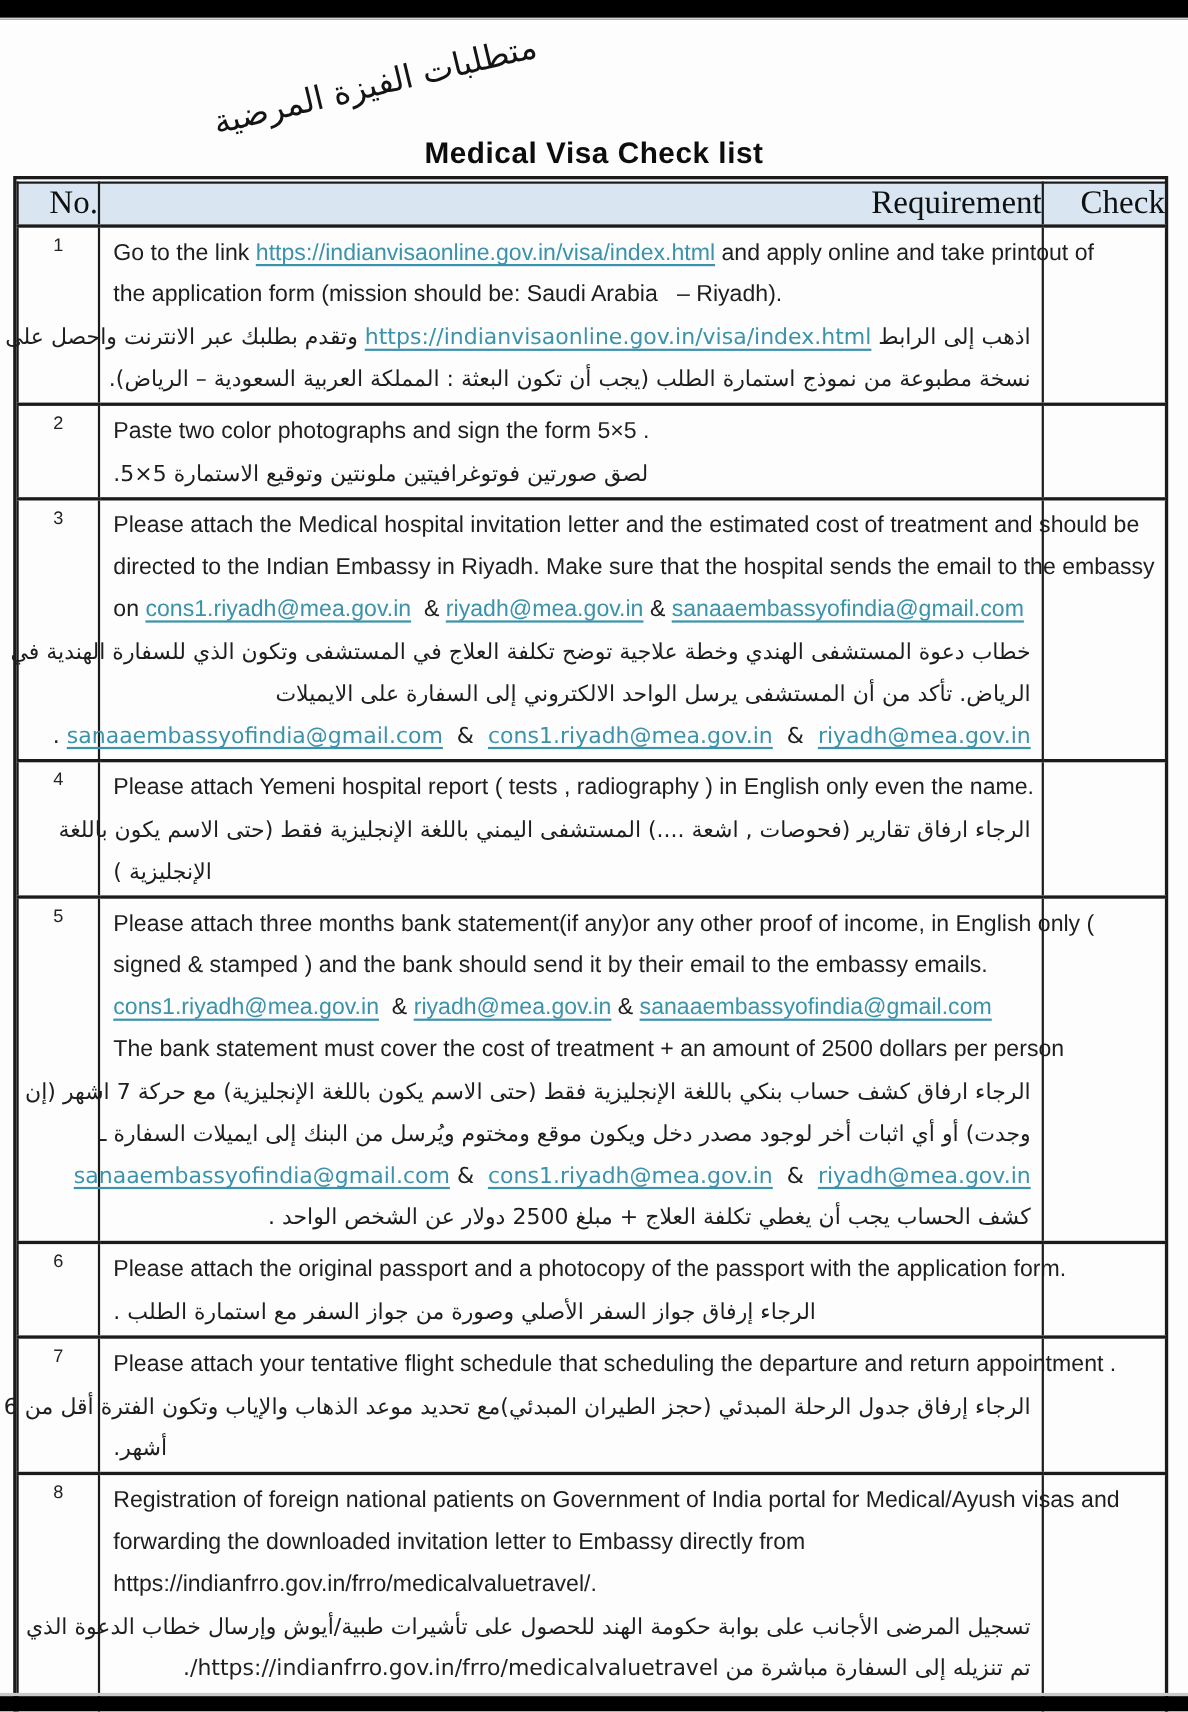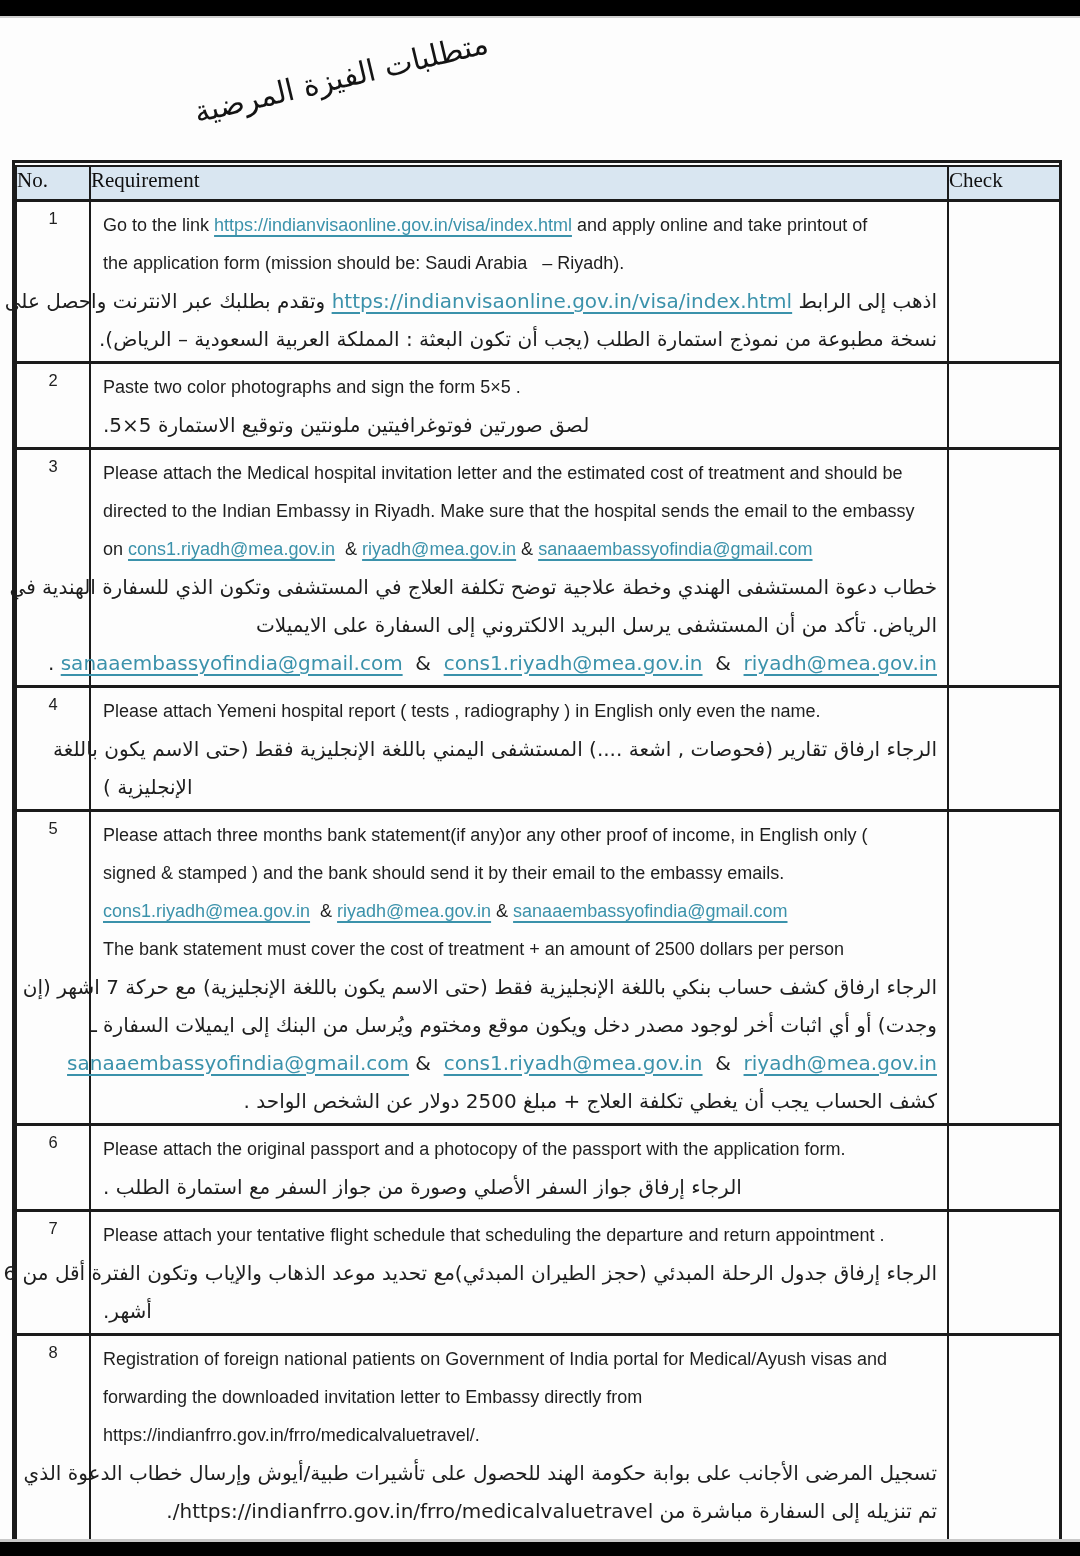--- a/index.html
+++ b/index.html
@@ -69,24 +69,24 @@
   }
   #checklist th, #checklist td {
     border: 2px solid #1b1b1b;
     border-bottom-width: 3px;
     vertical-align: top;
     box-sizing: border-box;
   }
   #checklist th {
     font-family: "Liberation Serif", serif;
     font-weight: normal;
-    font-size: 21px;
+    font-size: 30px;
     background: #d9e6f1;
     height: 34px;
-    text-align: left;
+    text-align: right;
     padding: 1px 0 2px 0;
     color: #101010;
   }
   col.c-no { width: 74px; }
   col.c-req { width: 858px; }
   col.c-check { width: 112px; }
   td.no {
     text-align: center;
     font-size: 16.5px;
     padding-top: 7px;
@@ -95,21 +95,21 @@
   td.req { padding: 4px 10px 3px 12px; }
   td.check { background: #fdfdfd; }
   .ln {
     line-height: 38px;
     min-height: 38px;
     white-space: nowrap;
   }
   .ln.en {
     direction: ltr;
     font-family: "Liberation Sans", sans-serif;
-    font-size: 18px;
+    font-size: 21px;
   }
   .ln.ar {
     direction: rtl;
     font-family: "DejaVu Sans", sans-serif;
     font-size: 20px;
   }
   .a-l { text-align: left; }
   .a-r { text-align: right; }
   .a-c { text-align: left; }
   .lnk {
@@ -129,20 +129,21 @@
   #checklist tbody tr:nth-child(8) td { height: 236px; }
 </style>
 </head>
 <body>
 
 <div id="page">
   <div class="top-strip"></div>
 
   <div class="title-zone">
     <div class="arabic-title">متطلبات الفيزة المرضية</div>
+    <div class="main-title">Medical Visa Check list</div>
   </div>
 
   <div class="table-wrap">
     <table id="checklist">
       <colgroup>
         <col class="c-no">
           <col class="c-req">
           <col class="c-check">
       </colgroup>
       <thead>
@@ -171,21 +172,21 @@
             </td>
             <td class="check"></td>
           </tr>
           <tr>
             <td class="no">3</td>
             <td class="req">
               <div class="ln en a-l" dir="ltr"><span>Please attach the Medical hospital invitation letter and the estimated cost of treatment and should be</span></div>
               <div class="ln en a-l" dir="ltr"><span>directed to the Indian Embassy in Riyadh. Make sure that the hospital sends the email to the embassy</span></div>
               <div class="ln en a-l" dir="ltr"><span>on </span><span class="lnk">cons1.riyadh@mea.gov.in</span><span> &nbsp;&amp; </span><span class="lnk">riyadh@mea.gov.in</span><span> &amp; </span><span class="lnk">sanaaembassyofindia@gmail.com</span></div>
               <div class="ln ar a-r" dir="rtl"><span>خطاب دعوة المستشفى الهندي وخطة علاجية توضح تكلفة العلاج في المستشفى وتكون الذي للسفارة الهندية في</span></div>
-              <div class="ln ar a-r" dir="rtl"><span>الرياض. تأكد من أن المستشفى يرسل البريد الالكتروني إلى السفارة على الايميلات</span></div>
+              <div class="ln ar a-r" dir="rtl"><span>الرياض. تأكد من أن المستشفى يرسل الواحد الالكتروني إلى السفارة على الايميلات</span></div>
               <div class="ln ar a-c" dir="rtl"><span class="lnk">sanaaembassyofindia@gmail.com</span><span> &nbsp;&amp; &nbsp;</span><span class="lnk">cons1.riyadh@mea.gov.in</span><span> &nbsp;&amp; &nbsp;</span><span class="lnk">riyadh@mea.gov.in</span><span> .</span></div>
             </td>
             <td class="check"></td>
           </tr>
           <tr>
             <td class="no">4</td>
             <td class="req">
               <div class="ln en a-l" dir="ltr"><span>Please attach Yemeni hospital report ( tests , radiography ) in English only even the name.</span></div>
               <div class="ln ar a-r" dir="rtl"><span>الرجاء ارفاق تقارير (فحوصات , اشعة ....) المستشفى اليمني باللغة الإنجليزية فقط (حتى الاسم يكون باللغة</span></div>
               <div class="ln ar a-l" dir="rtl"><span>الإنجليزية )</span></div>

